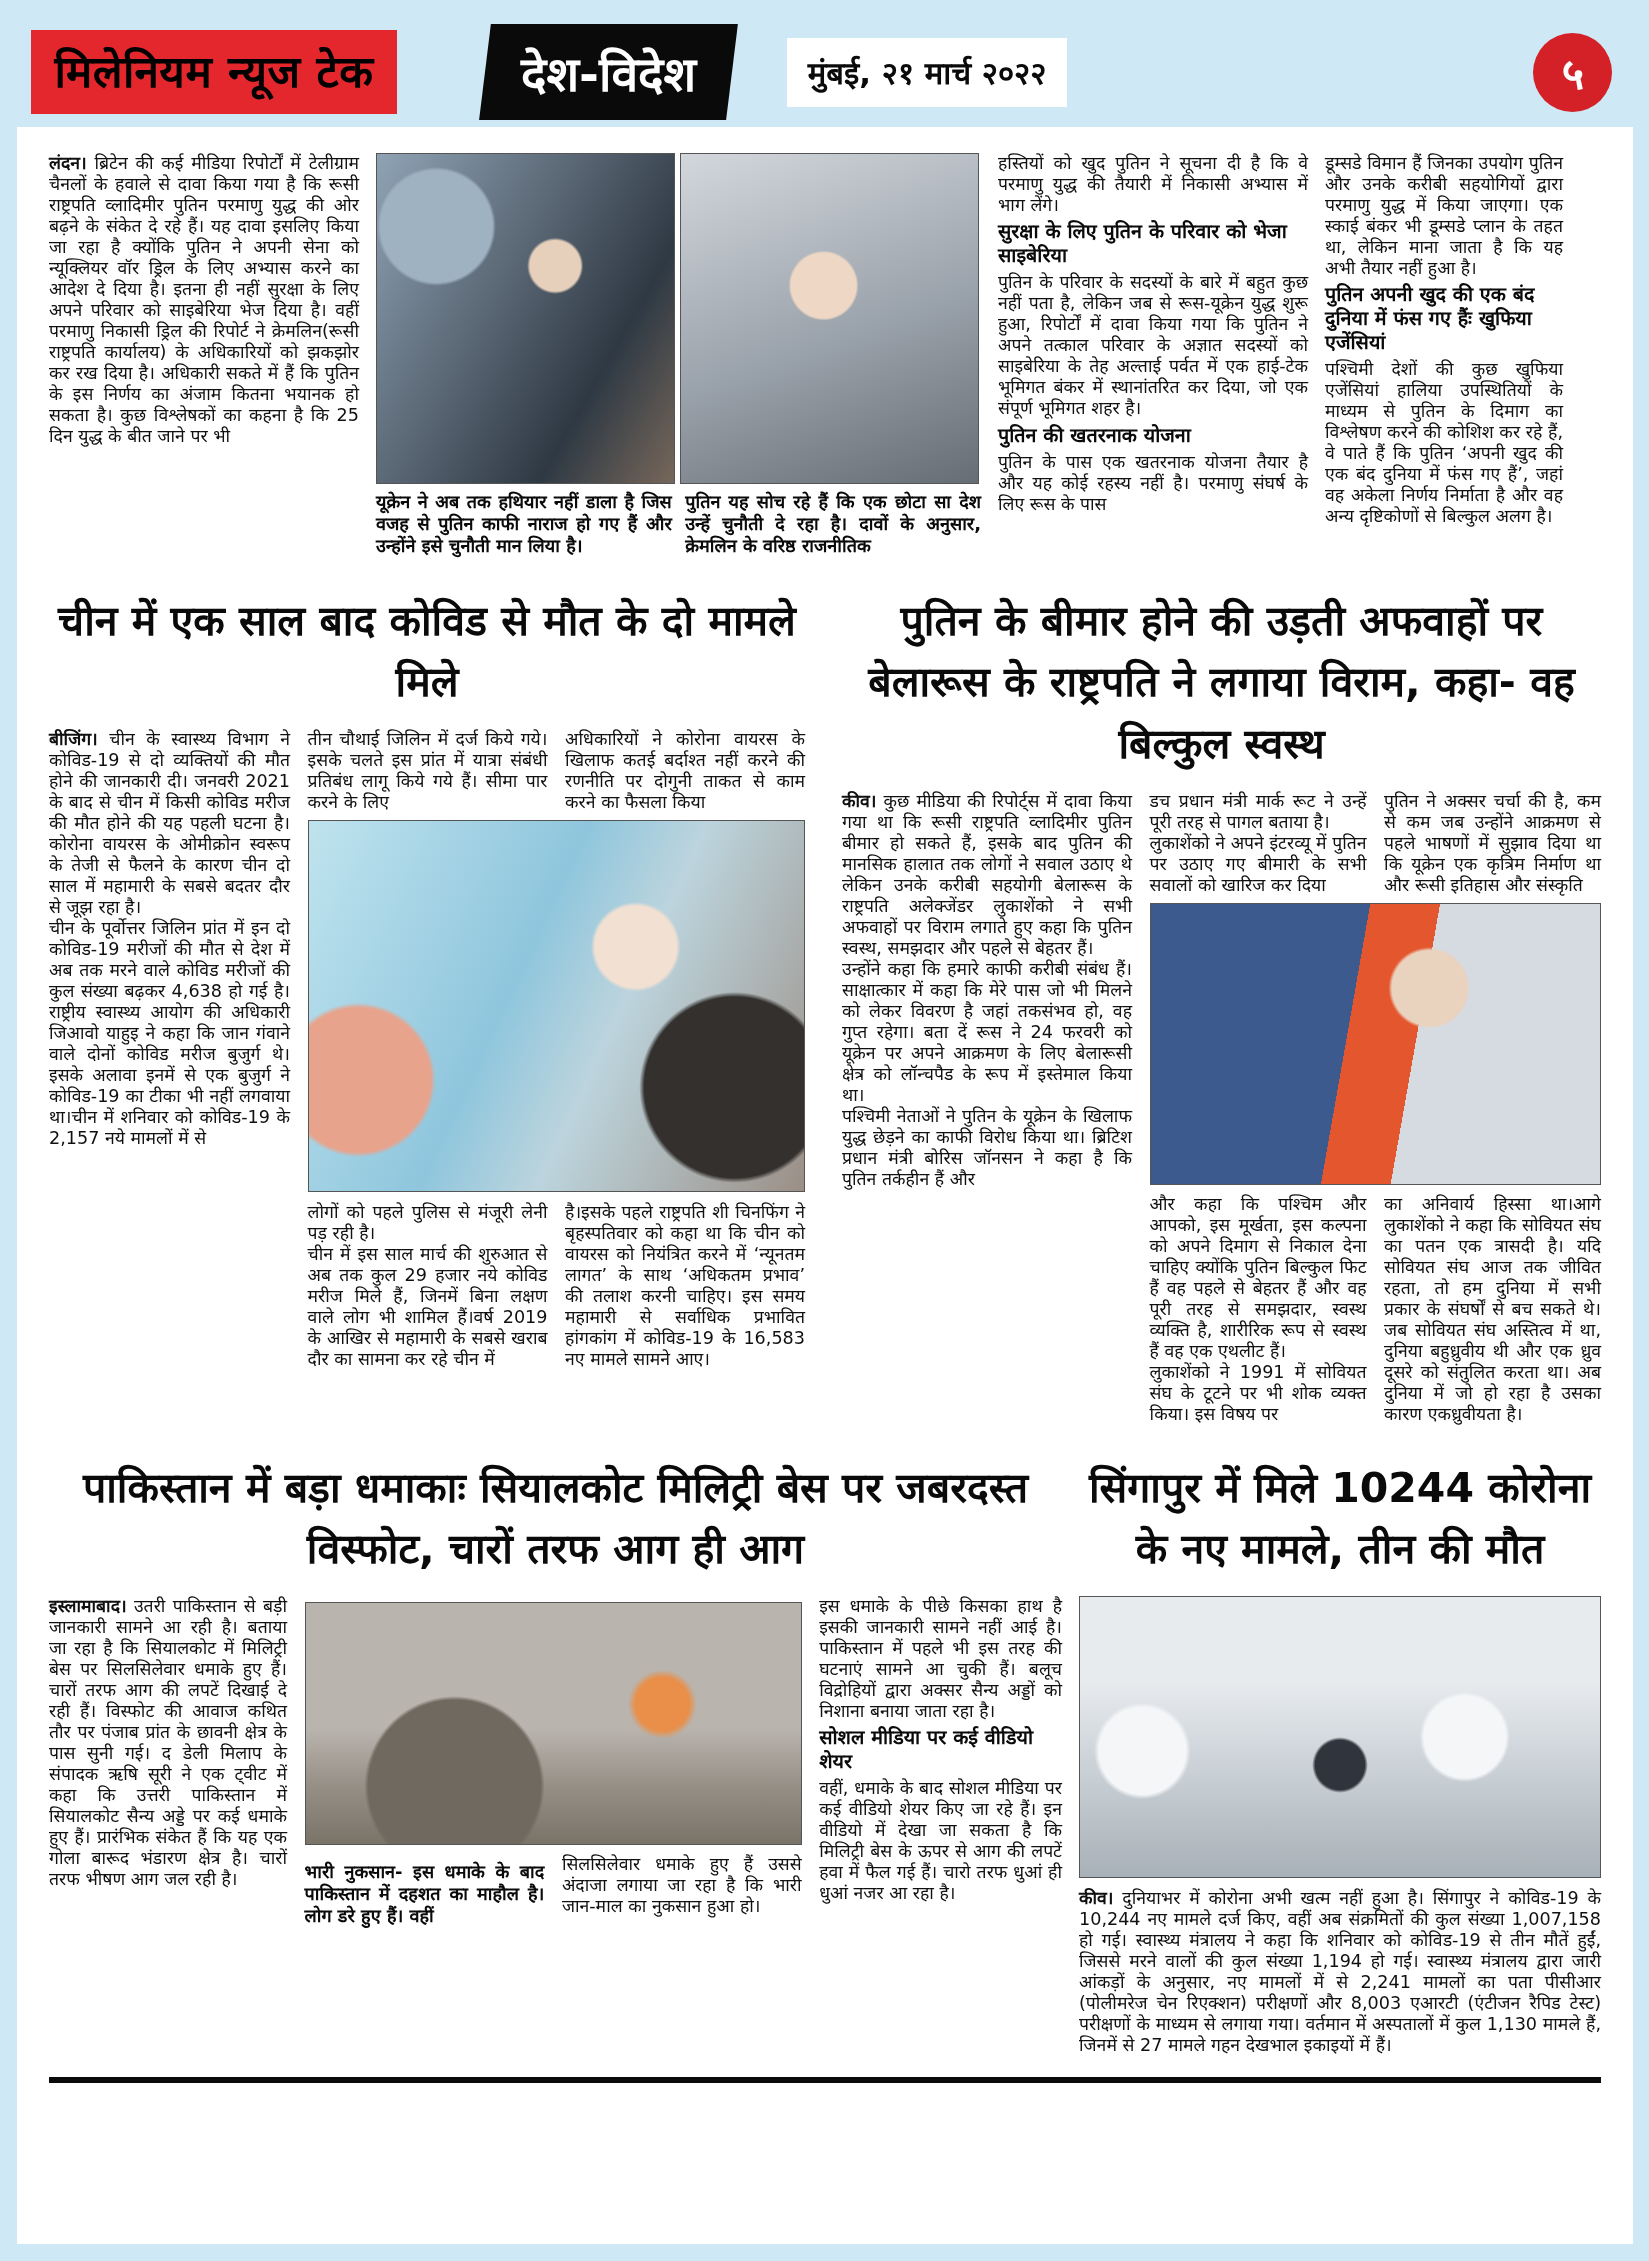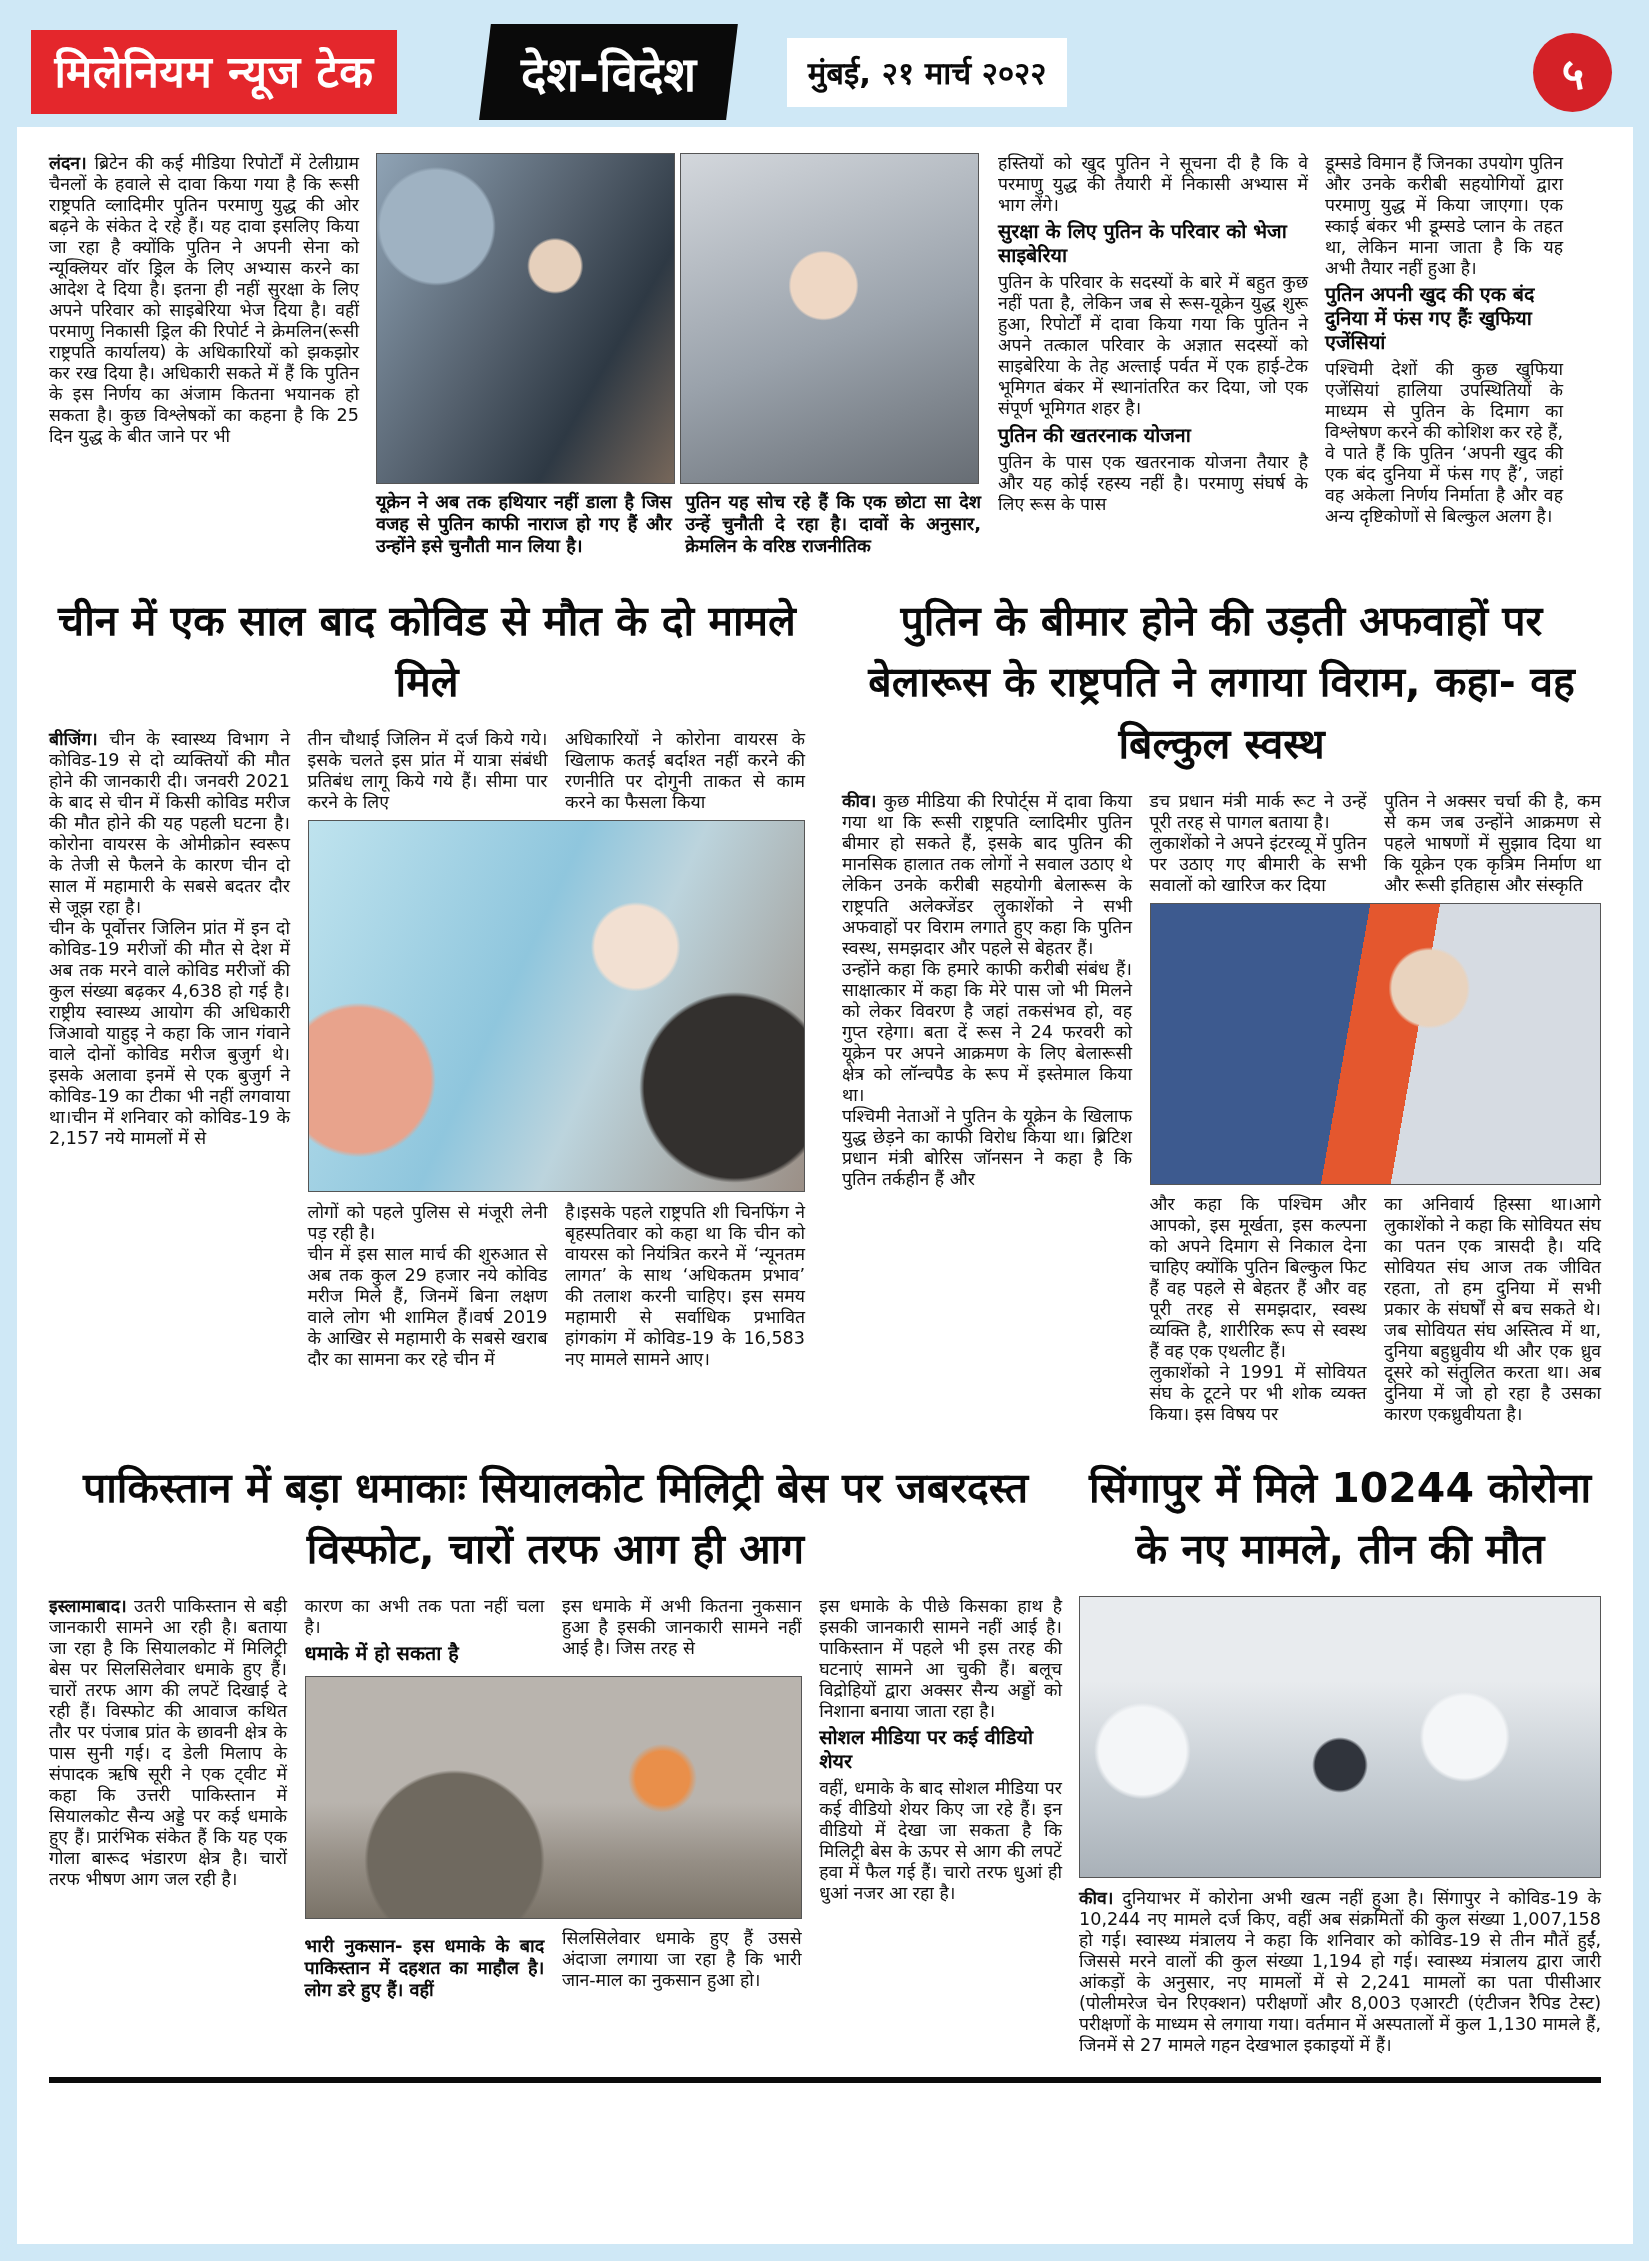--- a/index.html
+++ b/index.html
@@ -7,21 +7,21 @@
   .page{
     width:1650px;min-height:2261px;box-sizing:border-box;
     background:#ffffff;border:17.6px solid #cfe8f6;position:relative;
   }
   
   .header{
     height:110px;background:#cfe8f6;display:flex;align-items:center;
     position:relative;padding:0 13.5px;box-sizing:border-box;
   }
   .masthead{
-    background:#e4272c;color:#ffffff;font-weight:700;
+    background:#e4272c;color:#000000;font-weight:700;
     font-size:44px;line-height:1.0;padding:19.7px 24px;letter-spacing:0.5px;
     white-space:nowrap;
   }
   .section-box{
     background:#0a0a0a;color:#ffffff;font-weight:700;font-size:48px;
     padding:15.5px 36px;transform:skewX(-7deg);margin-left:88px;white-space:nowrap;
   }
   .section-box span{display:inline-block;transform:skewX(7deg);}
   .date-box{
     background:#ffffff;color:#0a0a0a;font-weight:700;font-size:31px;
@@ -216,27 +216,20 @@
     </div>
 
     <div class="bottom-row">
       <section class="pak-block">
         <h2 class="headline h-sec">पाकिस्तान में बड़ा धमाकाः सियालकोट मिलिट्री बेस पर जबरदस्त विस्फोट, चारों तरफ आग ही आग</h2>
         <div class="pak-cols">
           <div class="pak-c1">
             <p class="body"><b class="dateline">इस्लामाबाद।</b> <span>उतरी पाकिस्तान से बड़ी जानकारी सामने आ रही है। बताया जा रहा है कि सियालकोट में मिलिट्री बेस पर सिलसिलेवार धमाके हुए हैं। चारों तरफ आग की लपटें दिखाई दे रही हैं। विस्फोट की आवाज कथित तौर पर पंजाब प्रांत के छावनी क्षेत्र के पास सुनी गई। द डेली मिलाप के संपादक ऋषि सूरी ने एक ट्वीट में कहा कि उत्तरी पाकिस्तान में सियालकोट सैन्य अड्डे पर कई धमाके हुए हैं। प्रारंभिक संकेत हैं कि यह एक गोला बारूद भंडारण क्षेत्र है। चारों तरफ भीषण आग जल रही है।</span></p>
           </div>
           <div class="pak-mid">
-            <div class="two-col">
-              <div>
-                <p class="body">कारण का अभी तक पता नहीं चला है।</p>
-                <p class="subhead">धमाके में हो सकता है</p>
-              </div>
-              <p class="body">इस धमाके में अभी कितना नुकसान हुआ है इसकी जानकारी सामने नहीं आई है। जिस तरह से</p>
-            </div>
             <div class="photo photo-explosion"></div>
             <div class="two-col">
               <p class="caption"><b class="cap-lead">भारी नुकसान-</b> <span>इस धमाके के बाद पाकिस्तान में दहशत का माहौल है। लोग डरे हुए हैं। वहीं</span></p>
               <p class="body">सिलसिलेवार धमाके हुए हैं उससे अंदाजा लगाया जा रहा है कि भारी जान-माल का नुकसान हुआ हो।</p>
             </div>
           </div>
           <div class="pak-c4">
             <p class="body">इस धमाके के पीछे किसका हाथ है इसकी जानकारी सामने नहीं आई है। पाकिस्तान में पहले भी इस तरह की घटनाएं सामने आ चुकी हैं। बलूच विद्रोहियों द्वारा अक्सर सैन्य अड्डों को निशाना बनाया जाता रहा है।</p>
             <p class="subhead">सोशल मीडिया पर कई वीडियो शेयर</p>
             <p class="body">वहीं, धमाके के बाद सोशल मीडिया पर कई वीडियो शेयर किए जा रहे हैं। इन वीडियो में देखा जा सकता है कि मिलिट्री बेस के ऊपर से आग की लपटें हवा में फैल गई हैं। चारो तरफ धुआं ही धुआं नजर आ रहा है।</p>

